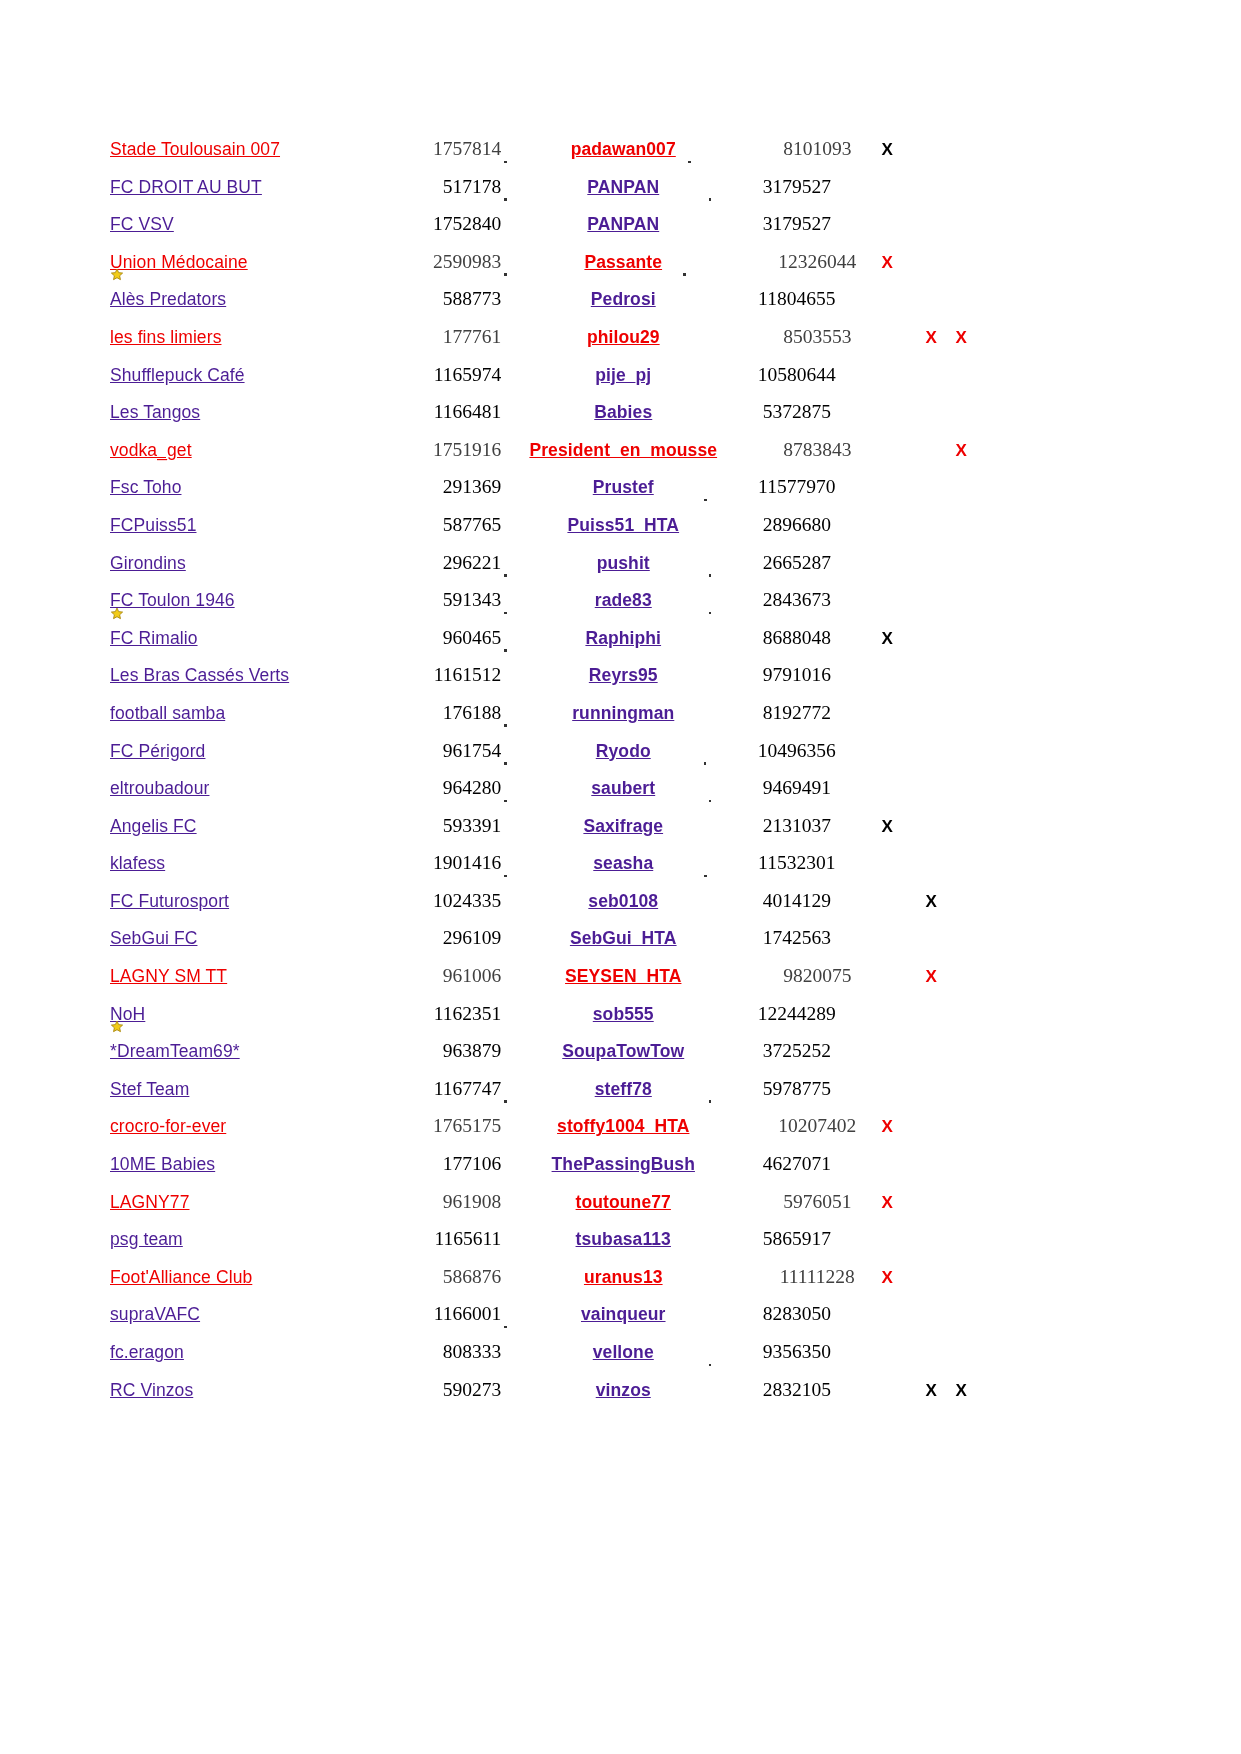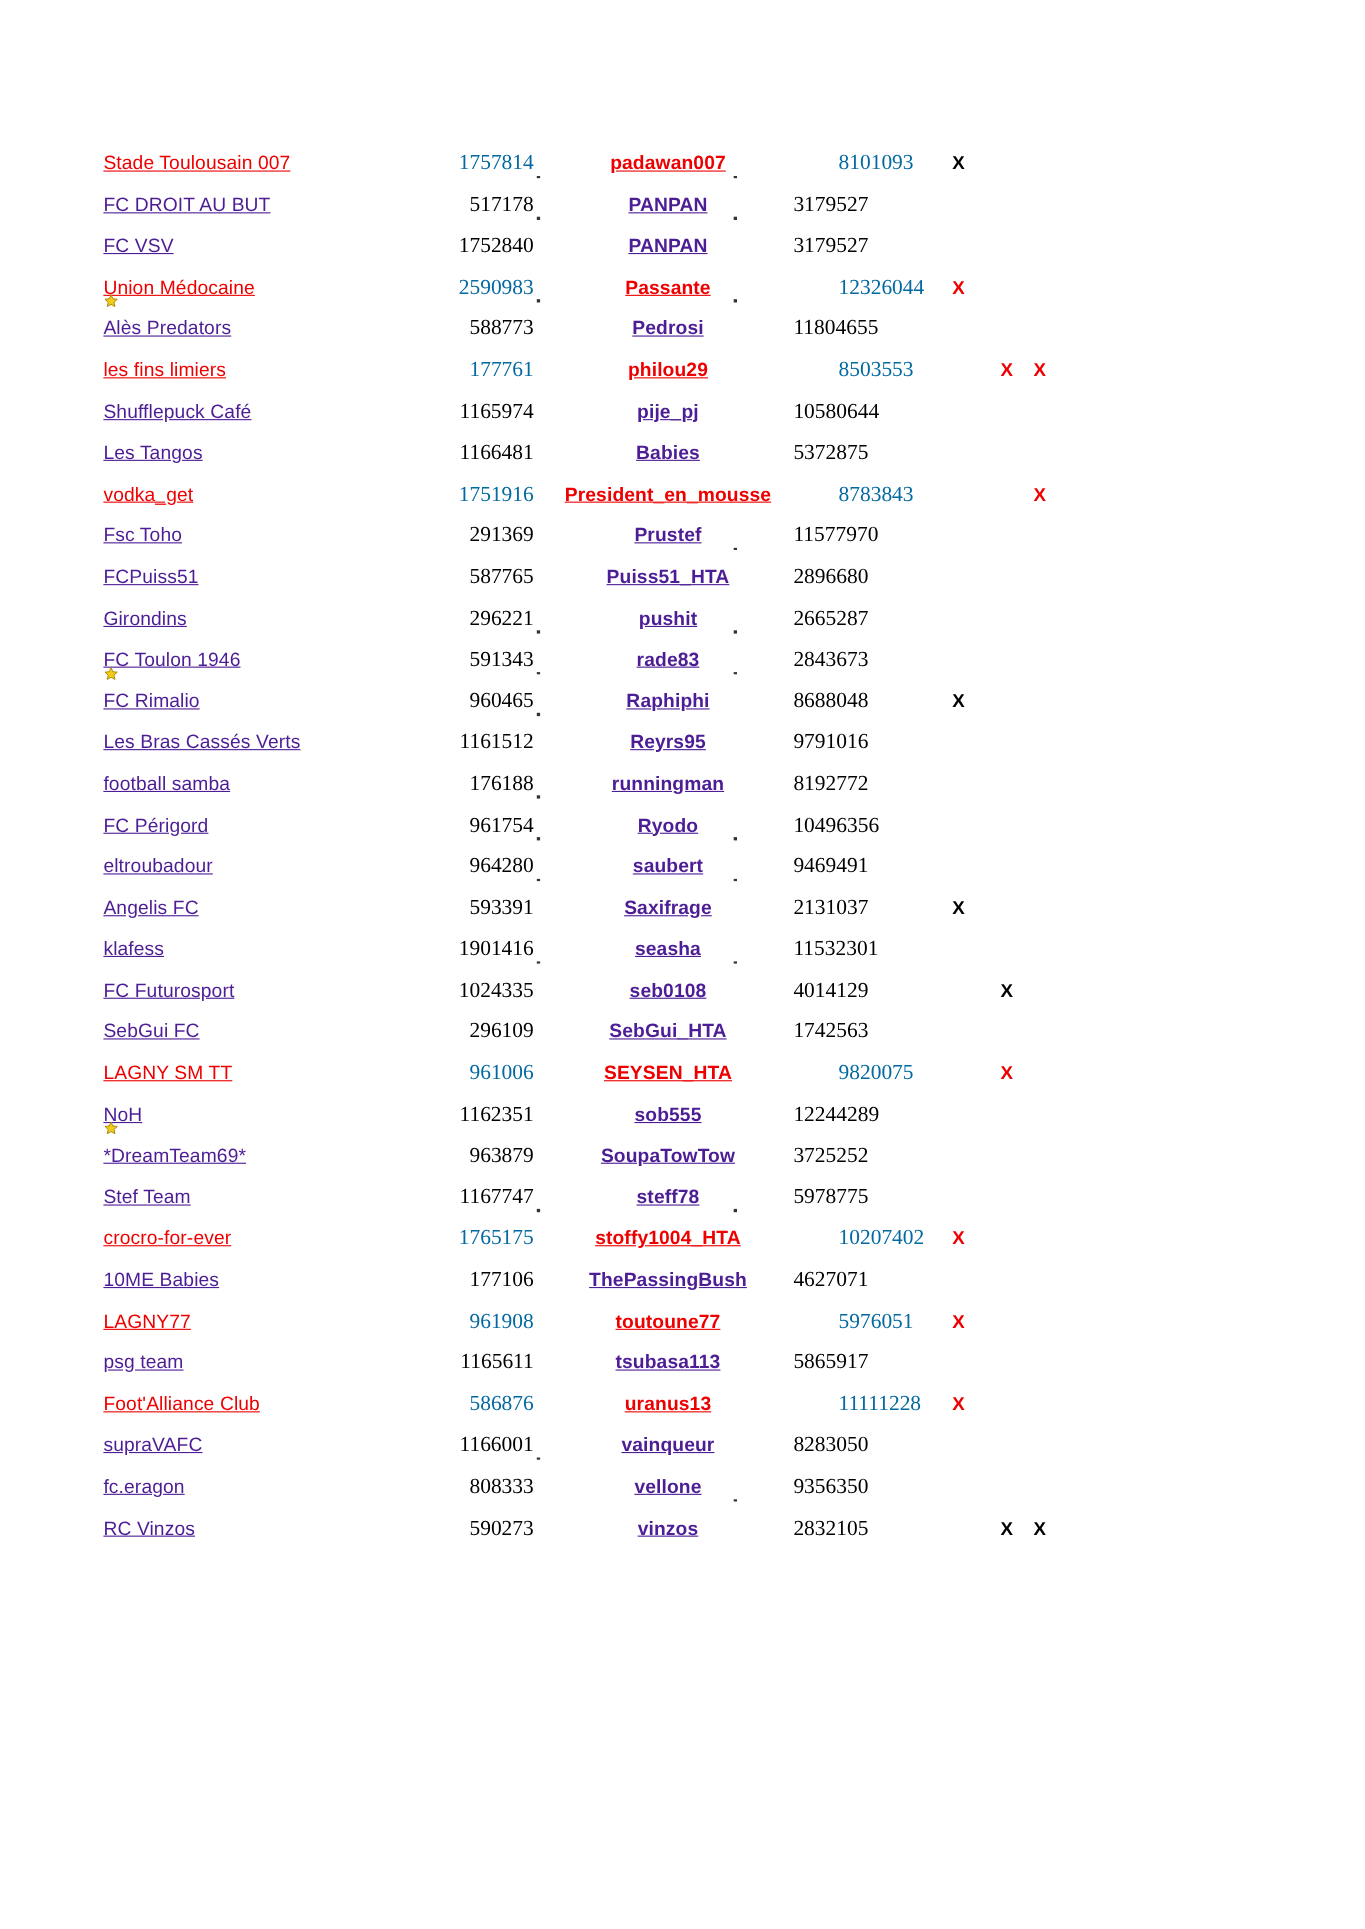--- a/index.html
+++ b/index.html
@@ -15,57 +15,57 @@
   }
   .page {
     position: relative;
     width: 1241px;
     height: 1754px;
     background: #fff;
     overflow: hidden;
   }
   table.roster {
     position: absolute;
-    left: 94px;
+    left: 110px;
     top: 138px;
     border-collapse: collapse;
     border-spacing: 0;
   }
   table.roster td {
     padding: 0;
     vertical-align: baseline;
     white-space: nowrap;
   }
   tr.row { height: 37.6px; }
 
   
   .c-team  { width: 282px; text-align: left;  }
   .c-tid   { width: 78px;  text-align: right; font-family: "Liberation Serif", serif; }
   .c-gap1  { width: 6px; }
   .c-user  { width: 228px; text-align: center; font-weight: bold;  }
-  .c-uid   { width: 102px; text-align: left; font-family: "Liberation Serif", serif; }
+  .c-uid   { width: 102px; text-align: center; font-family: "Liberation Serif", serif; }
   .c-x1    { width: 58px;  text-align: center; }
   .c-x2    { width: 30px;  text-align: center; }
   .c-x3    { width: 30px;  text-align: center; }
 
   
   .lnk {
     font-size: 17.5px;
     text-decoration: underline;
     letter-spacing: 0.1px;
   }
   .lnk.blue { color: #4c1d95; }
   .lnk.red  { color: #ee0000; }
 
   .num {
     font-size: 19.5px;
     color: #000000;
     padding-right: 2px;
   }
-  .num.red { color: #0369a1; margin-left: 41px; }
+  .num.red { color: #404040; margin-left: 41px; }
 
   .xmark {
     font-size: 17px;
     font-weight: bold;
     color: #000000;
     font-family: "Liberation Sans", sans-serif;
   }
   .xmark.red { color: #ee0000; }
 
   

